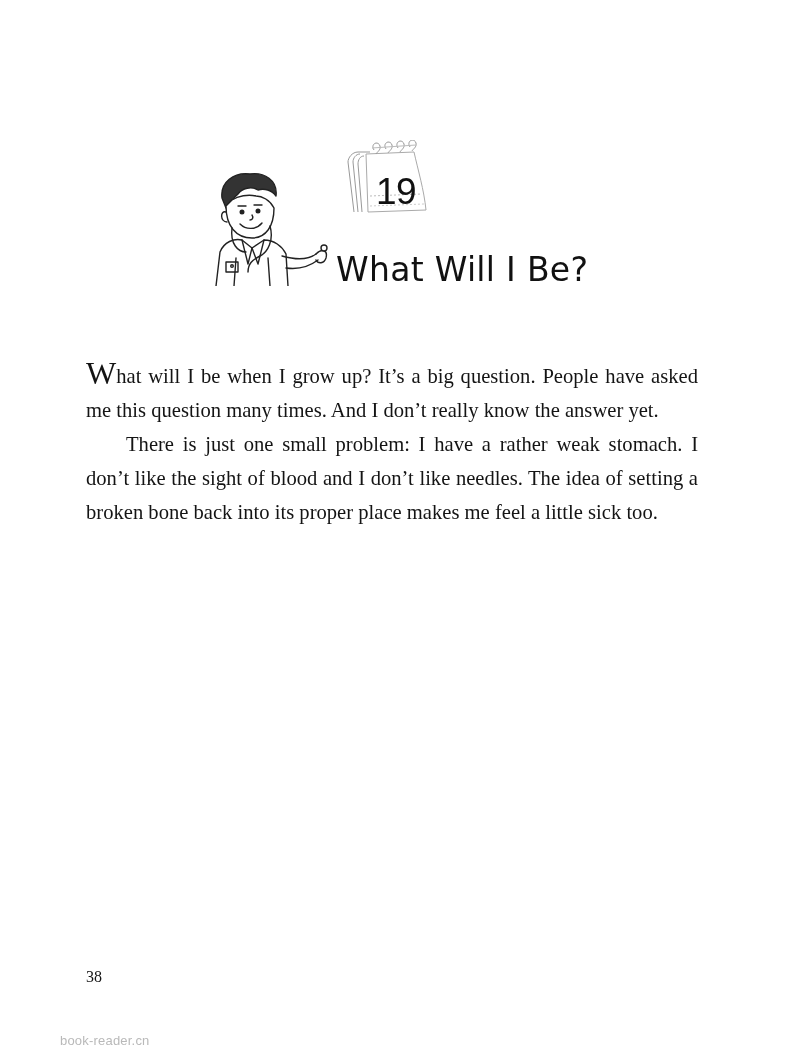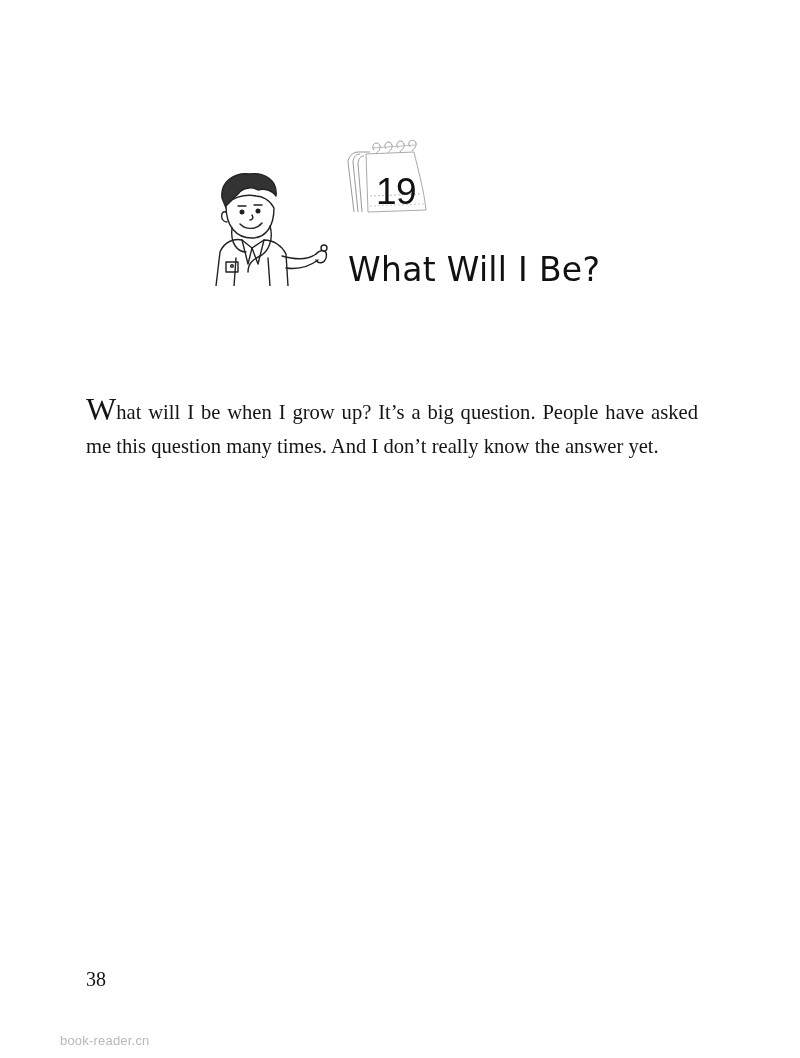--- a/index.html
+++ b/index.html
@@ -43,21 +43,21 @@
       top: 172px;
       width: 52px;
       font-family: "Liberation Sans", sans-serif;
       font-size: 37px;
       line-height: 40px;
       color: #111;
       letter-spacing: -0.5px;
     }
     .chapter-title {
       position: absolute;
-      left: 348px;
+      left: 336px;
       top: 248px;
       font-family: "DejaVu Sans", sans-serif;
       font-size: 33px;
       line-height: 44px;
       color: #111;
       letter-spacing: 0.3px;
       white-space: nowrap;
     }
     
     .body-text {
@@ -71,37 +71,36 @@
       color: #141414;
       text-align: justify;
     }
     .body-text p {
       margin: 0;
       text-indent: 40px;
       text-align-last: justify;
     }
     .body-text p.last-line-left {
       text-align-last: left;
-      margin-top: 36px;
     }
     .body-text p.first {
       text-indent: 0;
     }
     .drop-initial {
       font-size: 32px;
       line-height: 20px;
       vertical-align: -1px;
       margin-right: 0px;
     }
     .page-number {
       position: absolute;
       left: 86px;
       top: 968px;
       font-family: "Liberation Serif", serif;
-      font-size: 20px;
+      font-size: 16px;
       color: #141414;
     }
     .watermark {
       position: absolute;
       left: 60px;
       top: 1033px;
       font-family: "Liberation Sans", sans-serif;
       font-size: 13px;
       color: #b9b9b9;
       letter-spacing: 0.2px;
@@ -172,18 +171,19 @@
       <path d="M28 8 L72 5" stroke="#bbb"></path>
     </g>
   </svg>
 
   <div class="chapter-number">19</div>
 
   <div class="chapter-title">What Will I Be?</div>
 
   <div class="body-text">
     <p class="first last-line-left"><span class="drop-initial">W</span><span>hat will I be when I grow up? It’s a big question. People have asked me this question many times. And I don’t really know the answer yet.</span></p>
+    <p class="last-line-left">There is just one small problem: I have a rather weak stomach. I don’t like the sight of blood and I don’t like needles. The idea of setting a broken bone back into its proper place makes me feel a little sick too.</p>
   </div>
 
   <div class="page-number">38</div>
 
   <div class="watermark">book-reader.cn</div>
 </div>
 
 </body></html>

